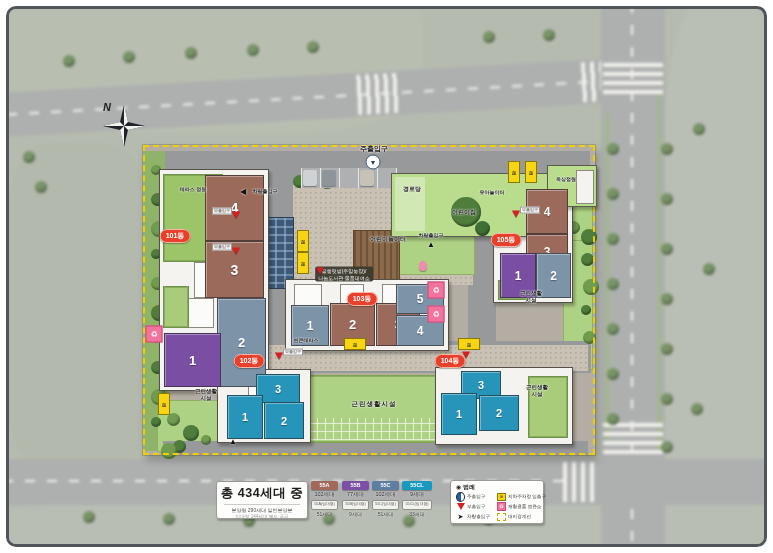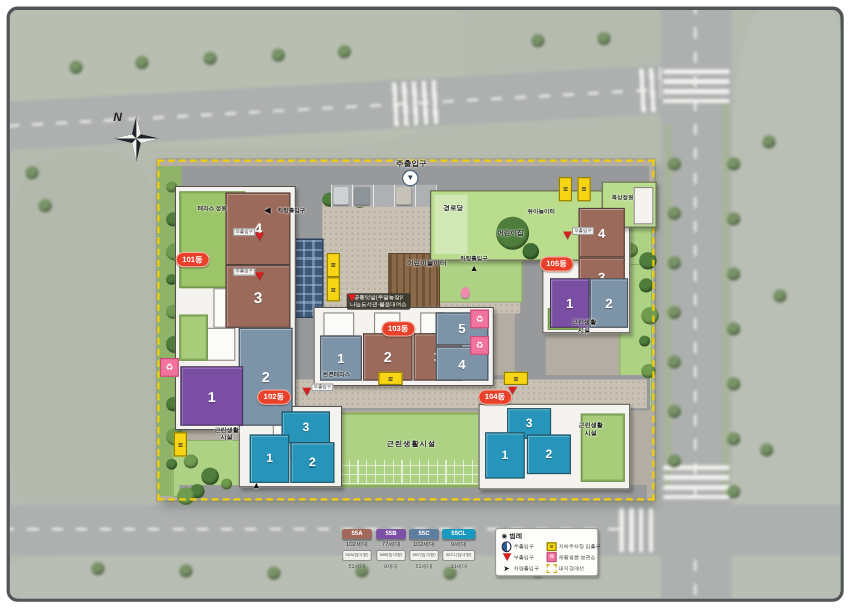--- a/index.html
+++ b/index.html
@@ -340,20 +340,26 @@
             <div class="pinkbox" style="left: 151px; top: 331px;">♻</div>
             <div class="veh-arrow" style="left: 240px; top: 188px;">◀</div>
             <div class="map-label v-tiny" style="left: 262px; top: 188px;">차량출입구</div>
             <div class="veh-arrow" style="left: 428px; top: 241px;">▲</div>
             <div class="map-label v-tiny" style="left: 428px; top: 232px;">차량출입구</div>
             <div class="veh-arrow" style="left: 230px; top: 438px;">▲</div>
           </div>
     </div>
 
     <div class="bar">
+      <div class="total-box">
+        <div class="t1">총 434세대 중</div>
+        <div class="dv"></div>
+        <div class="t2">분양형 290세대 일반분양분</div>
+        <div class="t3">임대형 144세대 별도 공급</div>
+      </div>
       <div class="types" id="types">
             <div class="tcol" style="left: 2px; width: 27px;">
               <div class="tchip" style="background: rgb(162, 104, 90);">55A</div>
               <div class="tcount">102세대</div>
               <div class="tchip2">55A(임대형)</div>
               <div class="tcount2">51세대</div>
             </div>
             <div class="tcol" style="left: 33px; width: 27px;">
               <div class="tchip" style="background: rgb(123, 79, 166);">55B</div>
               <div class="tcount">77세대</div>

